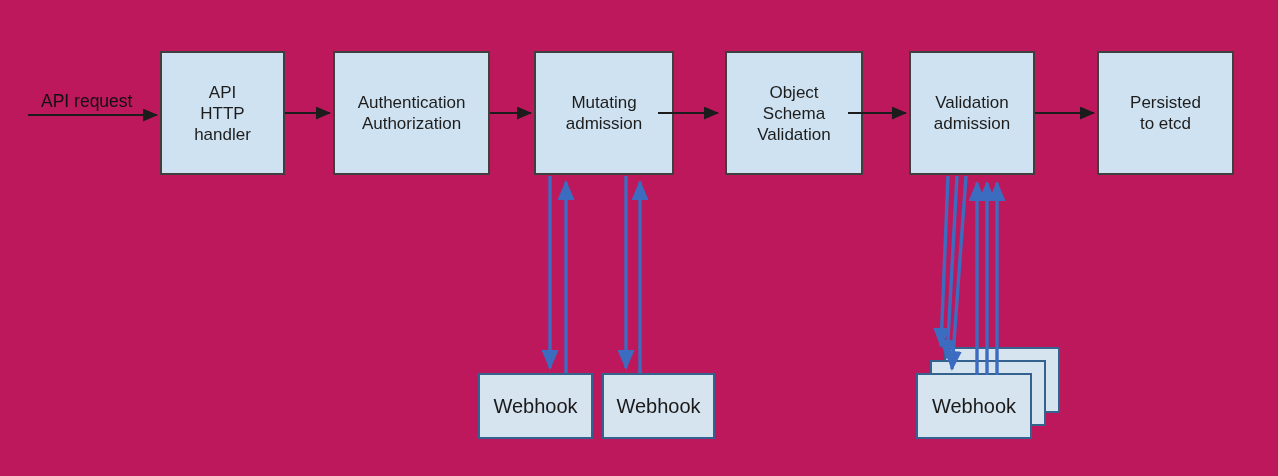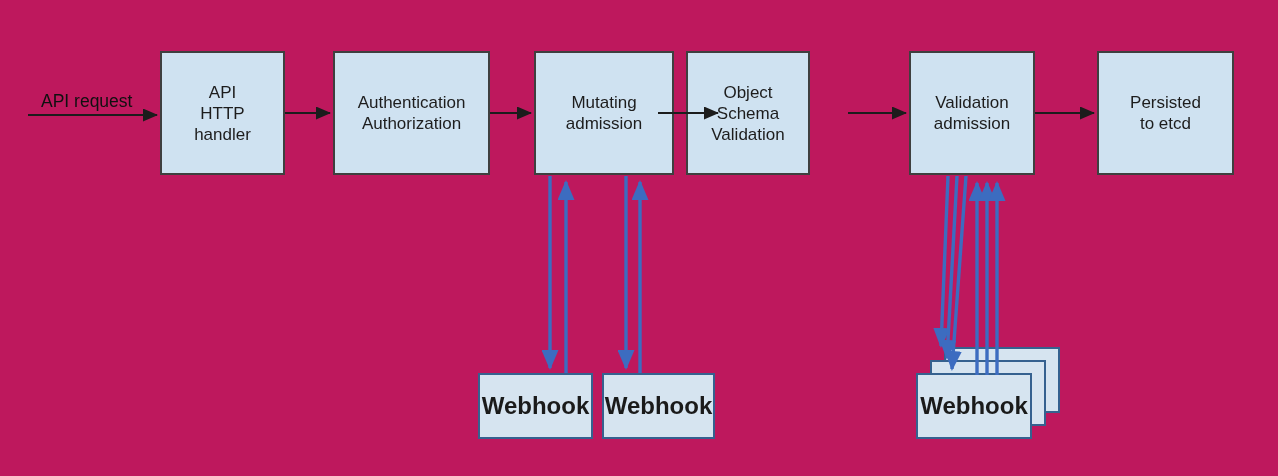--- a/index.html
+++ b/index.html
@@ -47,29 +47,29 @@
     width: 115px;
     height: 66px;
     background: #d6e4f0;
     border: 2.5px solid #35618f;
     box-sizing: border-box;
     display: flex;
     align-items: center;
     justify-content: center;
   }
   .webhook-label {
-    font-size: 24px;
-    font-weight: bold;
+    font-size: 20px;
+    font-weight: normal;
     color: #1a1a1a;
     white-space: pre-line;
   }
   .stage-1 { left: 160px;  width: 125px; }
   .stage-2 { left: 333px;  width: 157px; }
   .stage-3 { left: 534px;  width: 140px; }
-  .stage-4 { left: 686px;  width: 124px; }
+  .stage-4 { left: 725px;  width: 138px; }
   .stage-5 { left: 909px;  width: 126px; }
   .stage-6 { left: 1097px; width: 137px; }
 
   .webhook-mut-1 { left: 478px; top: 373px; z-index: 1; }
   .webhook-mut-2 { left: 602px; top: 373px; width: 113px; z-index: 1; }
 
   .webhook-val-back   { left: 944px; top: 347px; width: 116px; z-index: 1; }
   .webhook-val-middle { left: 930px; top: 360px; width: 116px; z-index: 2; }
   .webhook-val-front  { left: 916px; top: 373px; width: 116px; z-index: 2; }
 

